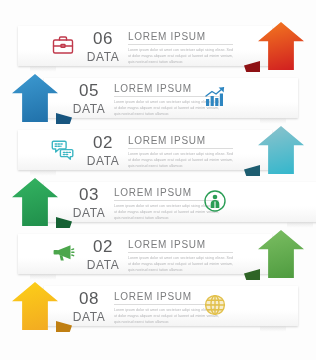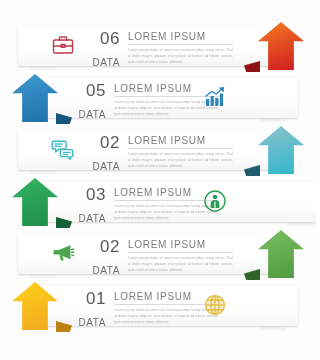--- a/index.html
+++ b/index.html
@@ -34,24 +34,24 @@
   .arrow{
     position:absolute;left:14px;top:2px;width:46px;height:48px;
     clip-path:polygon(50% 0%,100% 40%,78% 40%,78% 100%,22% 100%,22% 40%,0% 40%);
   }
   
   .tab{position:absolute;bottom:4px;width:16px;height:11px;}
   .tab.tl{left:0px;  clip-path:polygon(0% 40%,100% 0%,100% 100%,14% 100%);}
   .tab.tr{right:0px; clip-path:polygon(0% 0%,100% 40%,86% 100%,0% 100%);}
 
   
-  .num{position:absolute;top:10px;width:34px;text-align:right;
+  .num{position:absolute;top:10px;width:34px;text-align:center;
        color:#58595b;line-height:1;}
   .num .n{font-size:17px;letter-spacing:.5px;}
-  .num .d{font-size:10px;letter-spacing:.6px;margin-top:11px;color:#6d6e71;}
+  .num .d{font-size:12px;letter-spacing:.6px;margin-top:4px;color:#6d6e71;}
 
   .txt{position:absolute;top:11px;width:105px;}
   .txt .h{font-size:10px;letter-spacing:.7px;color:#7b7c7e;
           padding-bottom:1.5px;border-bottom:1px solid #dcdcdc;}
   .txt .b{margin-top:2px;font-size:3.6px;line-height:1.7;color:#b3b4b6;
           text-align:justify;}
 
   
   .icon{position:absolute;top:11px;width:30px;height:28px;
         display:flex;align-items:center;justify-content:center;}
@@ -188,21 +188,21 @@
       </div>
     </div>
     <div class="row" style="top: 280px;">
       <div class="panel to-left"></div>
       <div class="fold r"></div>
       <div class="arrow-wrap left">
         <div class="tab tr" style="background: rgb(192, 127, 18);"></div>
         <div class="arrow" style="background: linear-gradient(165deg, rgb(253, 208, 23) 0%, rgb(242, 169, 34) 100%);"></div>
       </div>
       <div class="num" style="left: 72px;">
-        <div class="n">01</div>
+        <div class="n">08</div>
         <div class="d">DATA</div>
       </div>
       <div class="txt" style="left: 114px;">
         <div class="h">LOREM IPSUM</div>
         <div class="b">Lorem ipsum dolor sit amet con sectetuer adipi sicing elisse. Sed ut dolor magna aliquam erat volupat ut laoreet ad minim veniam, quis nostrud exerci tation ullamcor.</div>
       </div>
       <div class="icon" style="left: 200px;">
         <svg width="24" height="24" viewBox="0 0 24 24">
           <circle cx="12" cy="12" r="9.4" fill="#e2c04a" opacity="0.28"></circle>
           <circle cx="12" cy="12" r="9.4" stroke="#e2c04a" fill="none" stroke-width="1.4" stroke-linecap="round" stroke-linejoin="round"></circle>

